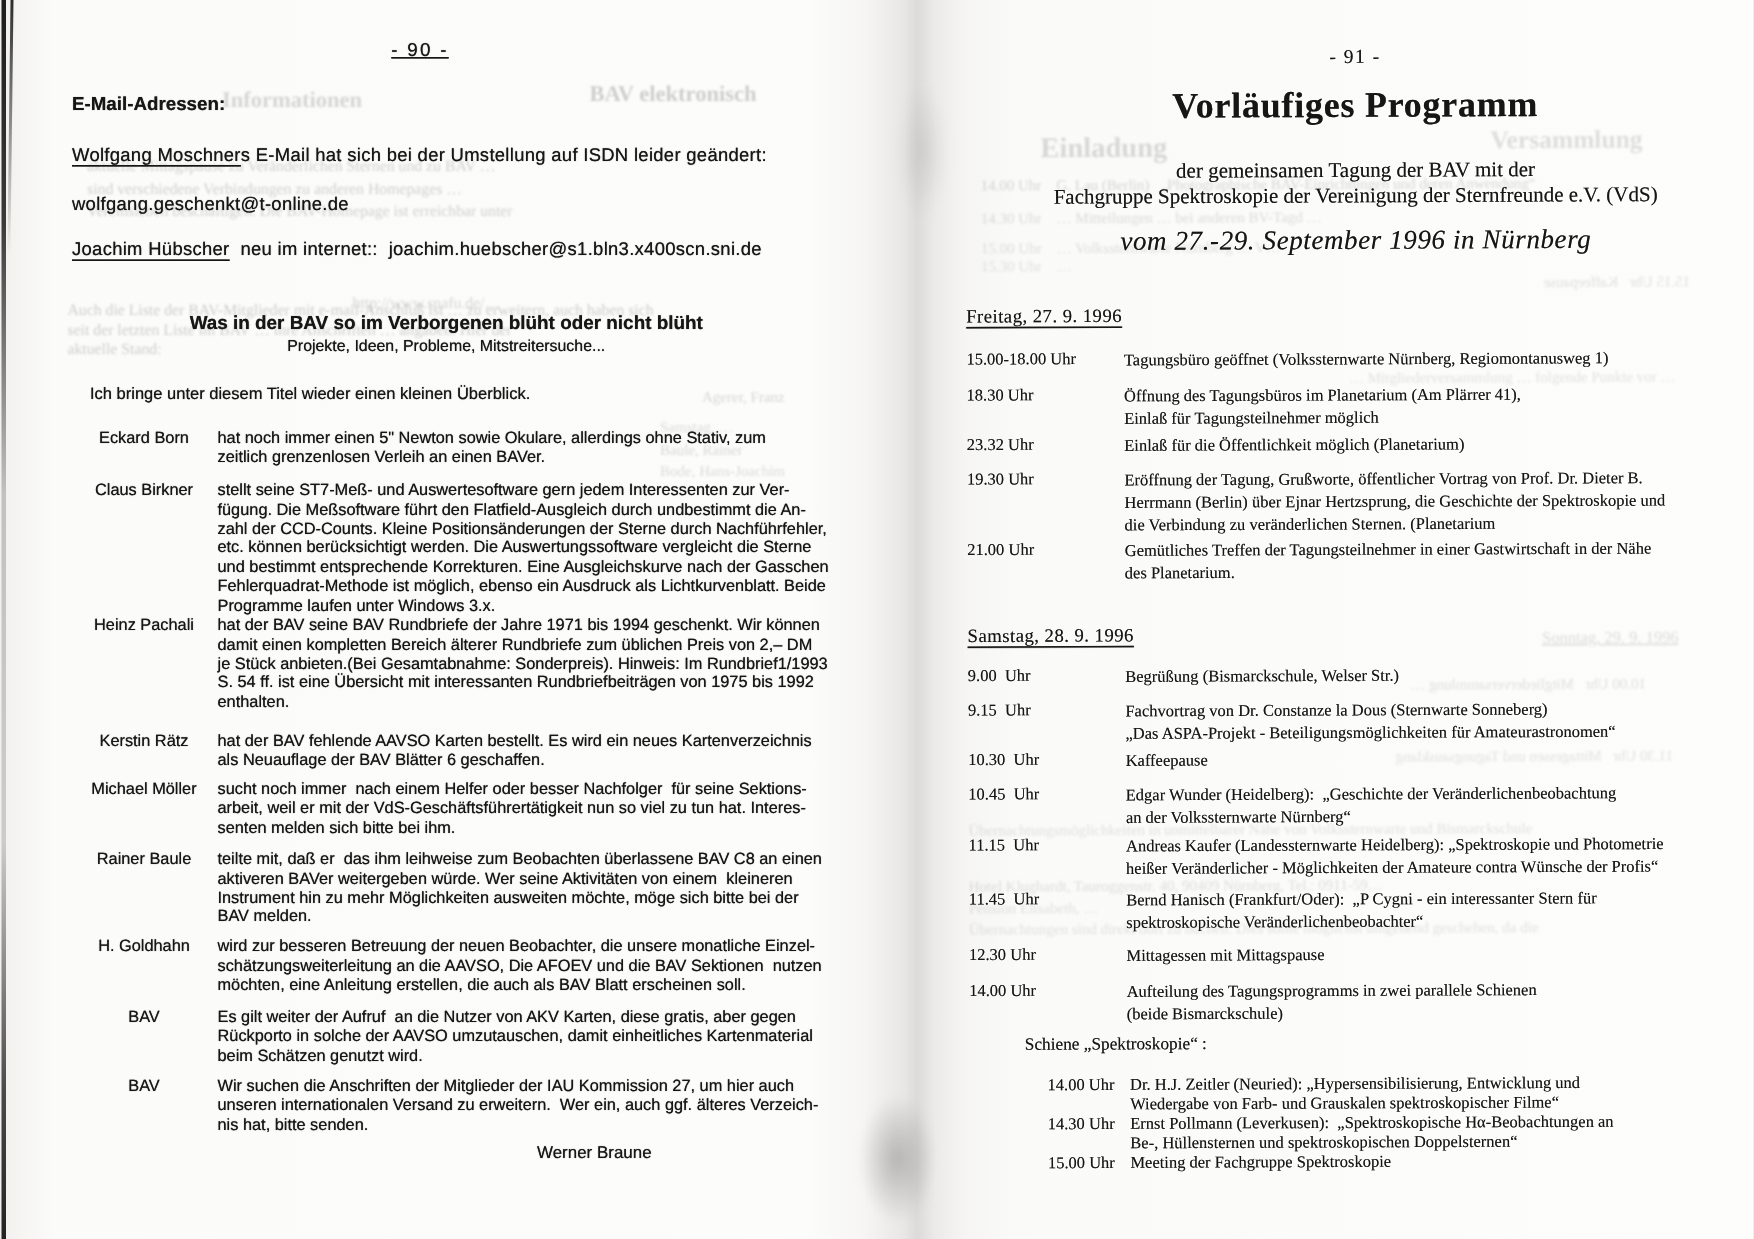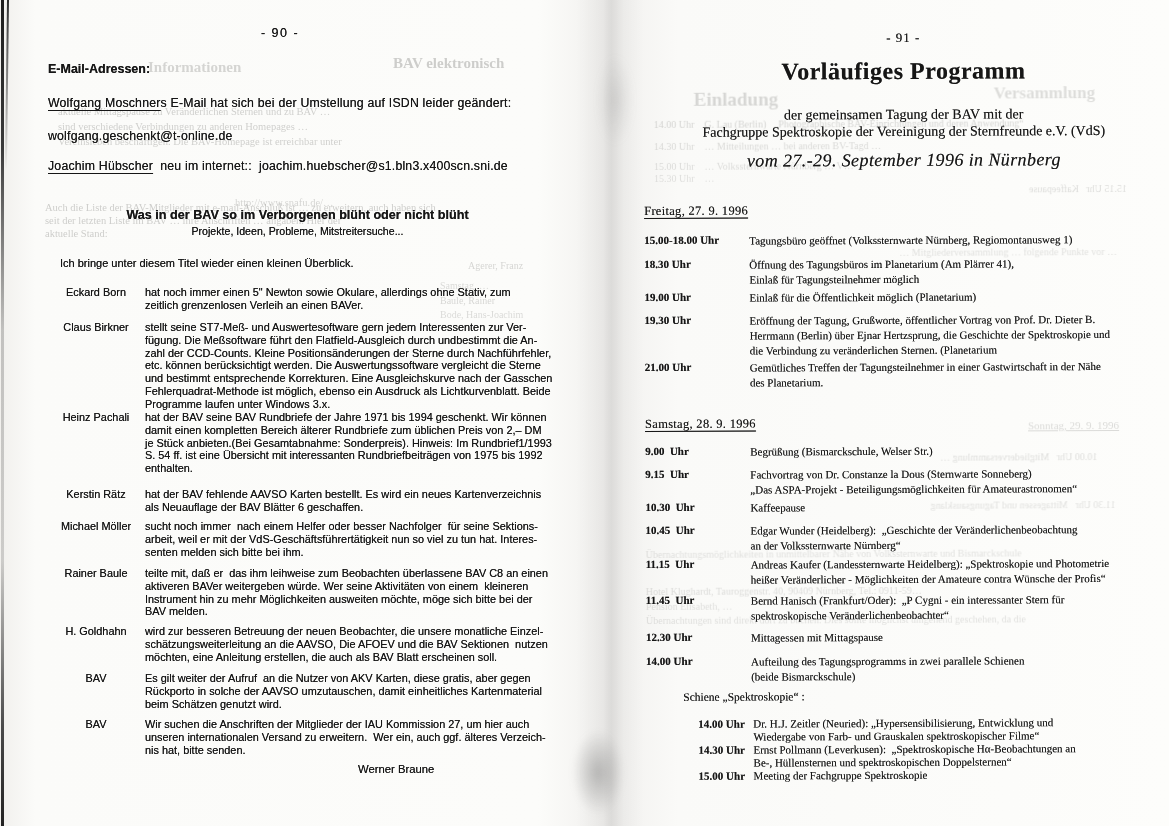--- a/index.html
+++ b/index.html
@@ -9,21 +9,21 @@
     font-family:"Liberation Sans",sans-serif;color:#161616;
   }
   .page{position:absolute;top:0;height:826px;}
   .page-left{left:0;width:600px;}
   .page-right{left:600px;width:569px;font-family:"Liberation Serif",serif;transform:rotate(-0.25deg);}
   .abs{position:absolute;}
   .inkS{text-shadow:0 0 .55px rgba(20,20,20,.85);}
   .inkR{text-shadow:0 0 .4px rgba(20,20,20,.6);}
 
   
-  .pagenum-l{left:45px;top:26px;width:470px;text-align:center;font-size:12.5px;letter-spacing:1.5px;}
+  .pagenum-l{left:45px;top:26px;width:470px;text-align:center;font-size:12.5px;letter-spacing:1.5px;text-decoration:underline;}
   .email-h{left:48px;top:62px;font-size:12.5px;font-weight:bold;}
   .eline{font-size:12.3px;letter-spacing:.2px;white-space:pre;}
   .e1{left:48px;top:96px;}
   .e2{left:48px;top:129px;}
   .e3{left:48px;top:159px;}
   .u{text-decoration:underline;text-underline-offset:2.5px;}
   .a-title{left:45px;top:208px;width:505px;text-align:center;font-weight:bold;font-size:12.6px;}
   .a-sub{left:45px;top:225px;width:505px;text-align:center;font-size:10.6px;}
   .a-intro{left:60px;top:257px;font-size:11px;}
   .entry{position:absolute;left:0;width:600px;}
@@ -35,21 +35,21 @@
   .pagenum-r{left:60px;top:30px;width:490px;text-align:center;font-size:13px;letter-spacing:1px;}
   .r-title{left:60px;top:58px;width:490px;text-align:center;font-size:24px;font-weight:bold;letter-spacing:.5px;}
   .r-sub{left:15px;width:580px;text-align:center;font-size:14px;}
   .r-sub1{top:107px;} .r-sub2{top:124px;}
   .r-date{left:15px;top:150px;width:580px;text-align:center;font-size:18px;font-style:italic;letter-spacing:.4px;}
   .day-h{font-size:12.5px;text-decoration:underline;text-underline-offset:3px;letter-spacing:.3px;white-space:pre;}
   .day-f{left:45px;top:203px;}
   .day-s{left:45px;top:416px;}
   .schiene-label{left:82px;top:690px;font-size:11.5px;white-space:pre;}
   .schedrow{position:absolute;left:0;width:569px;}
-  .schedrow .time{position:absolute;left:45px;top:0;font-size:11px;white-space:pre;font-weight:bold;}
+  .schedrow .time{position:absolute;left:45px;top:0;font-size:11px;white-space:pre;}
   .schedrow .desc{position:absolute;left:150px;top:0;width:430px;font-size:11px;line-height:15px;white-space:pre;}
   .schedrow.sub .time{left:97px;}
   .schedrow.sub .desc{left:152px;line-height:13px;}
 
   
   .bleed-layer{position:absolute;inset:0;z-index:1;}
   .content-layer{position:absolute;inset:0;z-index:2;}
   .bleed{position:absolute;color:#8e8e8b;filter:blur(.7px);white-space:pre;font-family:"Liberation Serif",serif;line-height:1.2;}
 
   
@@ -193,21 +193,21 @@
           <div class="schedrow" style="top: 233px;">
             <div class="time inkR">15.00-18.00 Uhr</div>
             <div class="desc inkR">Tagungsbüro geöffnet (Volkssternwarte Nürnberg, Regiomontanusweg 1)</div>
           </div>
           <div class="schedrow" style="top: 257px;">
             <div class="time inkR">18.30 Uhr</div>
             <div class="desc inkR">Öffnung des Tagungsbüros im Planetarium (Am Plärrer 41),
 Einlaß für Tagungsteilnehmer möglich</div>
           </div>
           <div class="schedrow" style="top: 290px;">
-            <div class="time inkR">19.00 Uhr</div>
+            <div class="time inkR">23.32 Uhr</div>
             <div class="desc inkR">Einlaß für die Öffentlichkeit möglich (Planetarium)</div>
           </div>
           <div class="schedrow" style="top: 313px;">
             <div class="time inkR">19.30 Uhr</div>
             <div class="desc inkR">Eröffnung der Tagung, Grußworte, öffentlicher Vortrag von Prof. Dr. Dieter B.
 Herrmann (Berlin) über Ejnar Hertzsprung, die Geschichte der Spektroskopie und
 die Verbindung zu veränderlichen Sternen. (Planetarium</div>
           </div>
           <div class="schedrow" style="top: 360px;">
             <div class="time inkR">21.00 Uhr</div>

